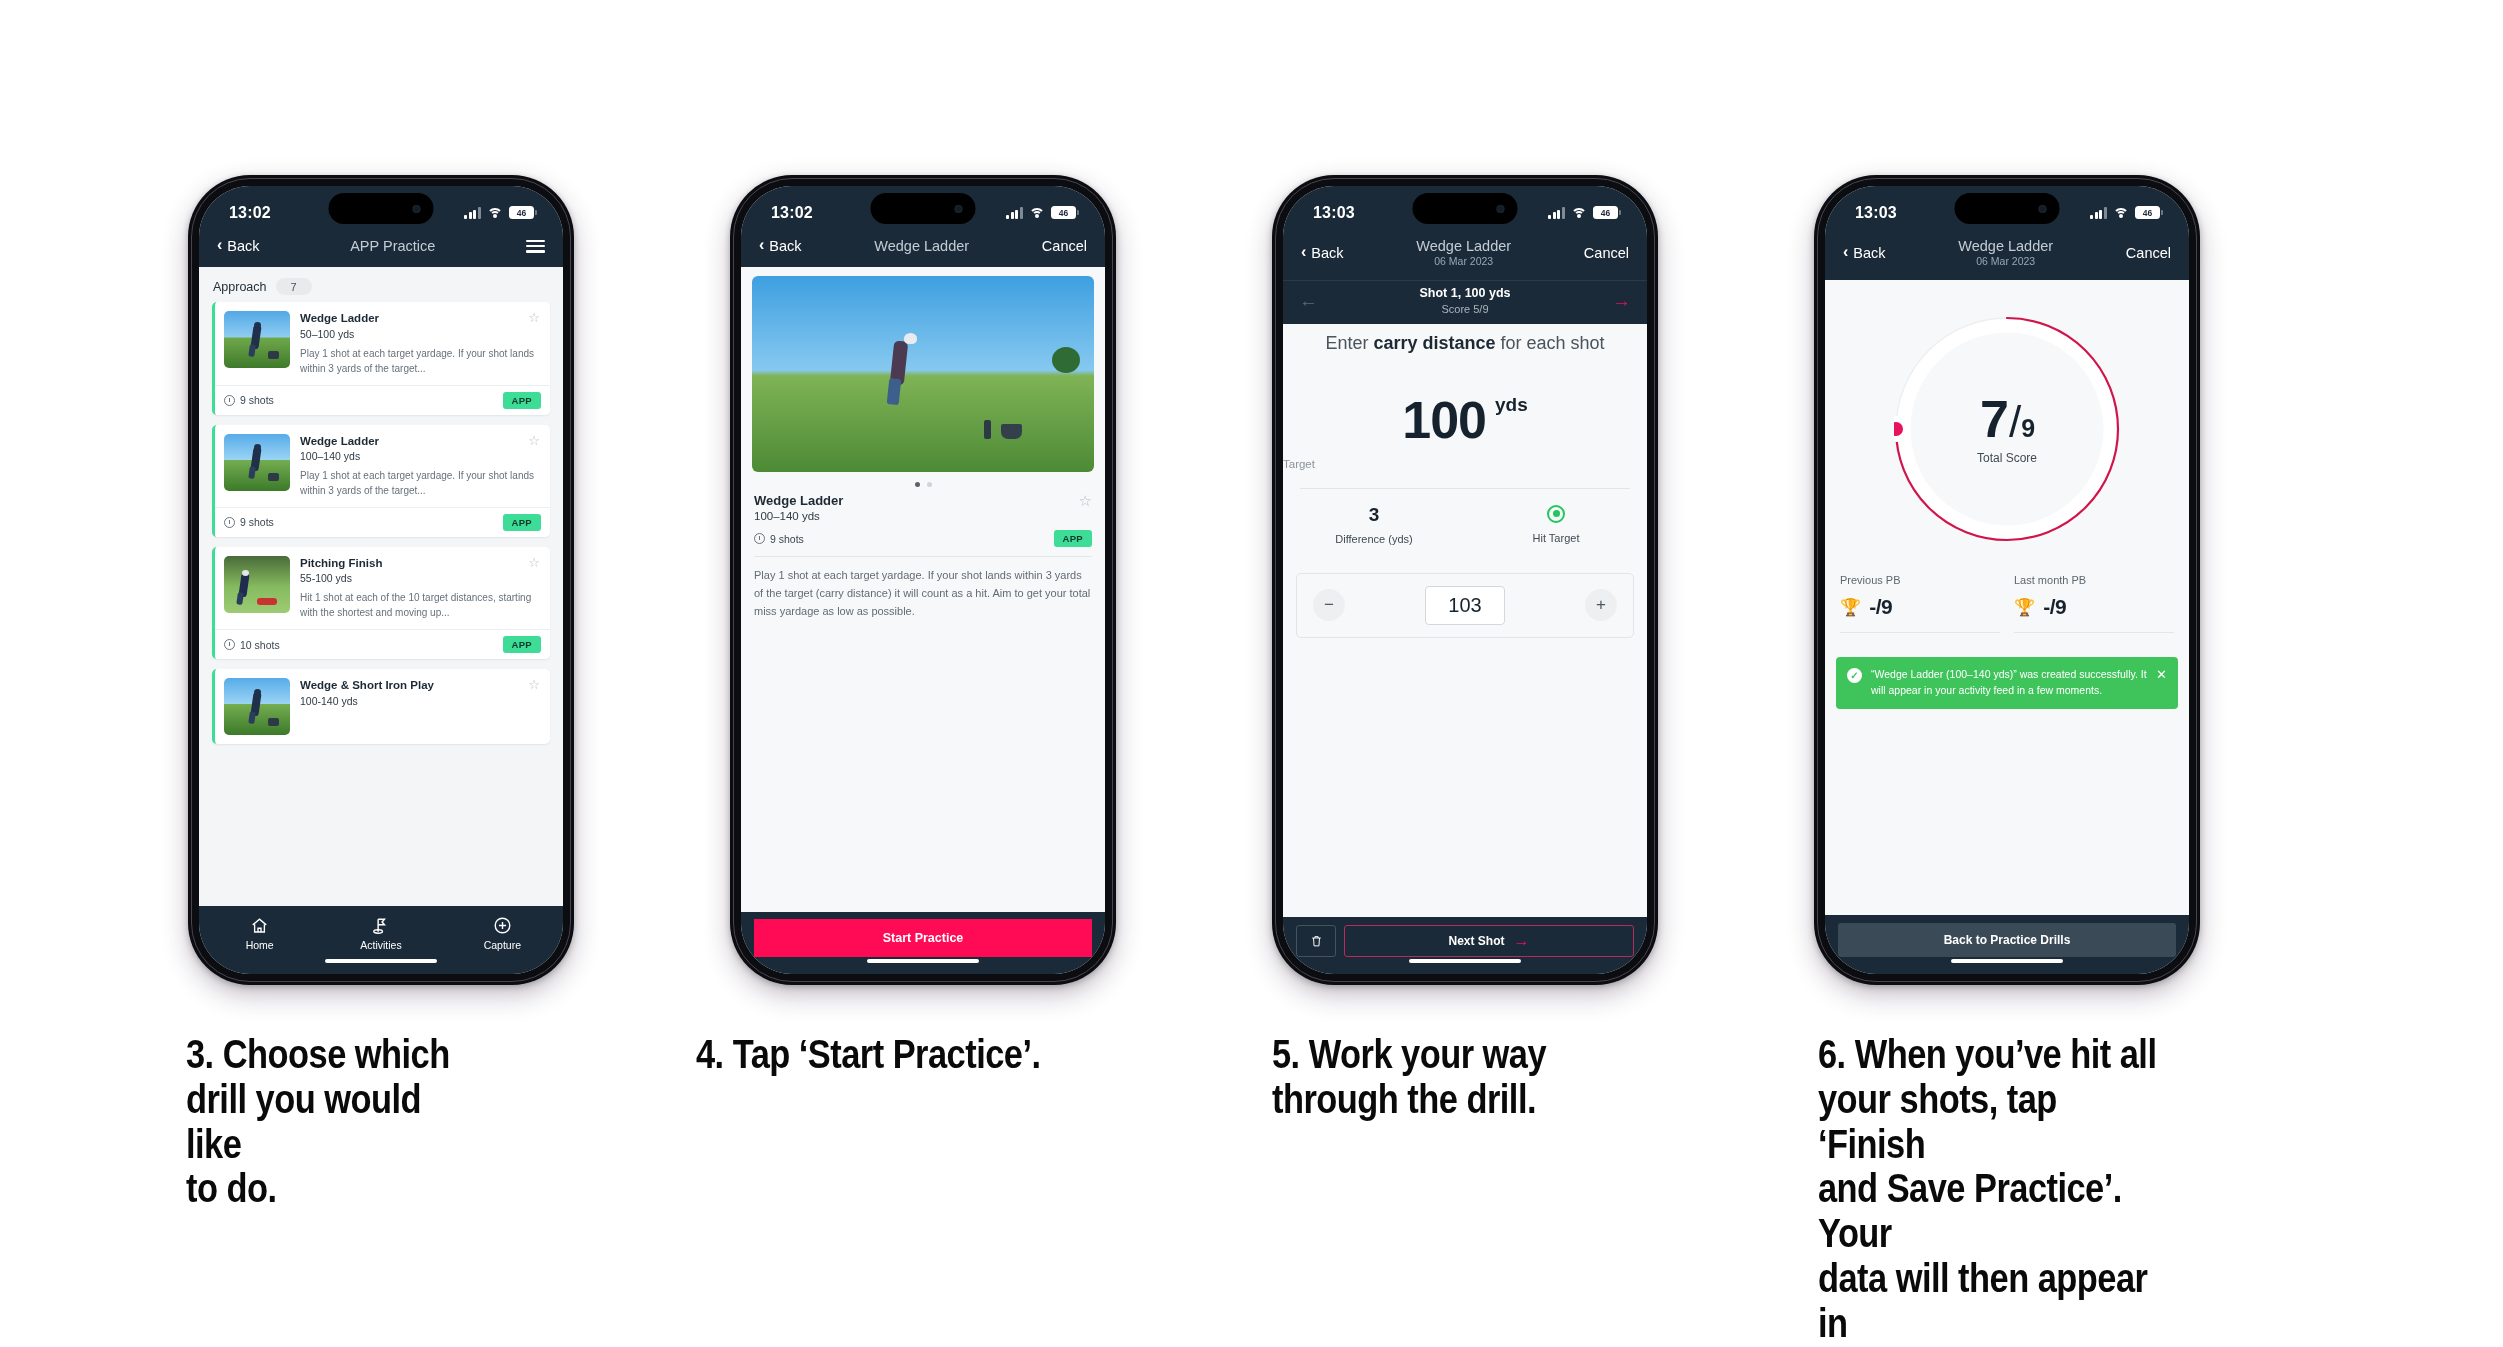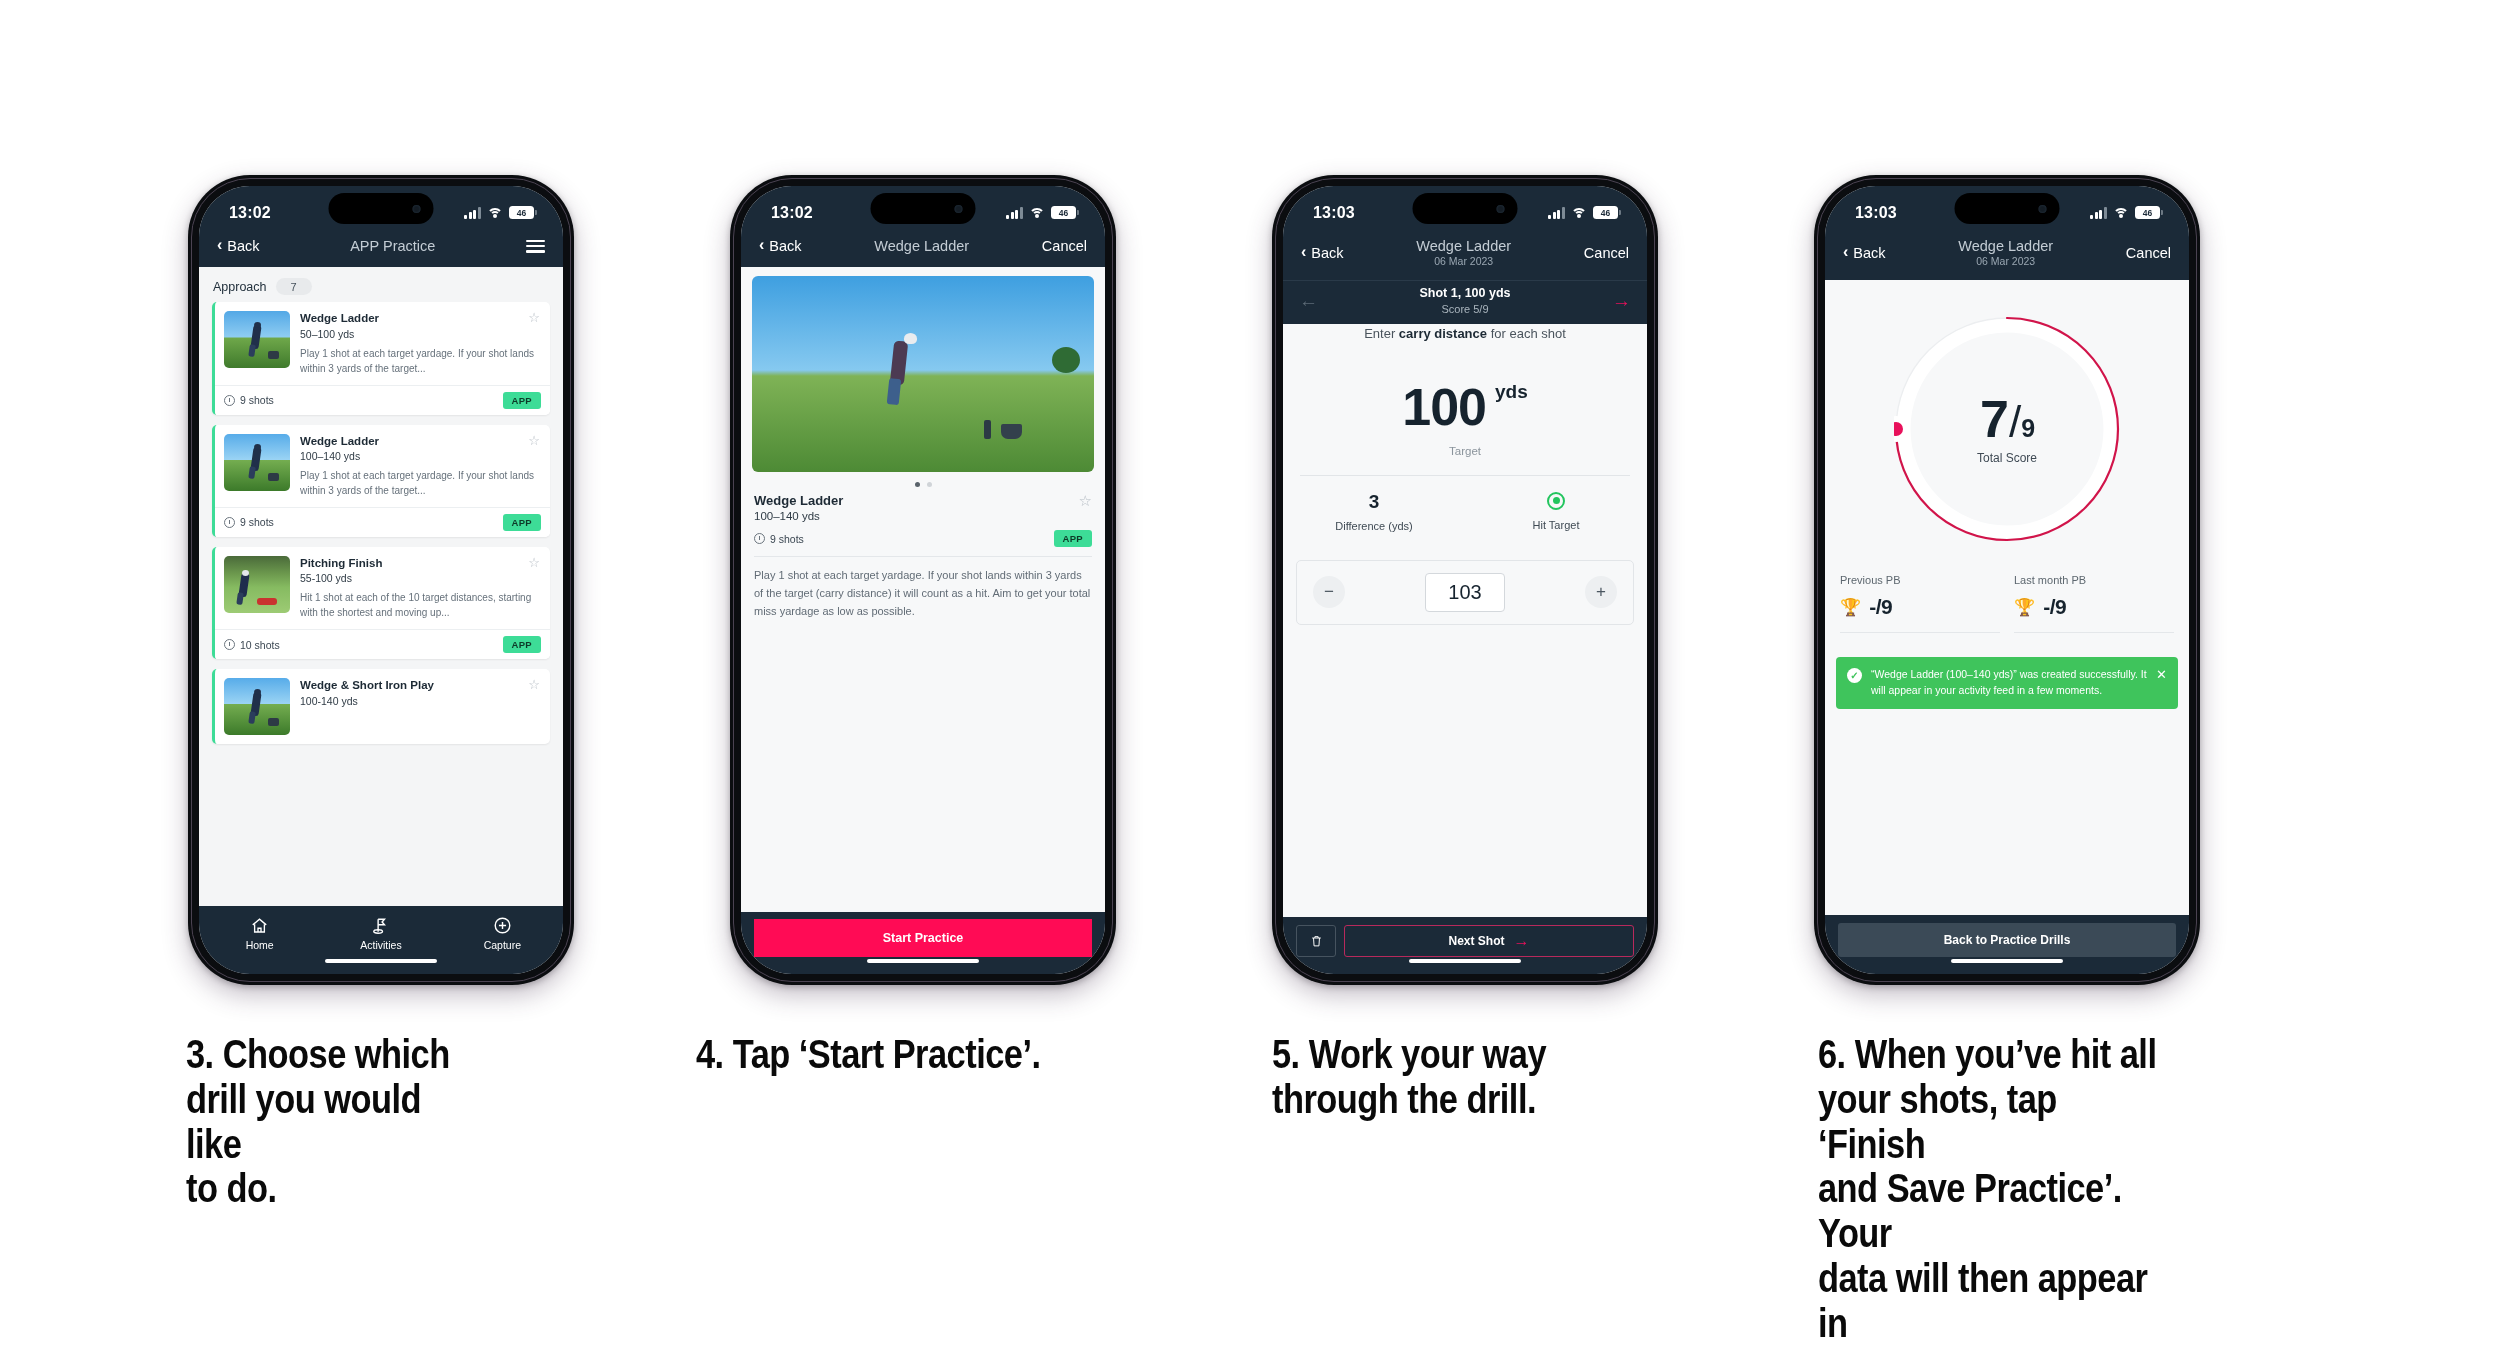--- a/index.html
+++ b/index.html
@@ -150,26 +150,26 @@
   .p2title{font-size:13px;font-weight:700;color:#1d2a35}
   .p2sub{font-size:11.5px;color:#2f3b45;margin-top:2px}
   .p2meta{display:flex;align-items:center;justify-content:space-between;margin-top:8px;padding-bottom:9px;
     border-bottom:1px solid #e4e7ea}
   .p2desc{font-size:11px;color:#626c76;line-height:1.62;padding:10px 13px 0}
   .cta{margin:0;background:#ff0b55;color:#fff;font-size:12.5px;font-weight:700;
     text-align:center;padding:12px 0;cursor:pointer}
   .cta-wrap{background:#1b2a38;padding:7px 13px 0}
 
   
-  .p3prompt{text-align:center;font-size:13px;color:#4a545d;padding:2px 0 0}
+  .p3prompt{text-align:center;font-size:18px;color:#4a545d;padding:9px 0 0}
   .p3prompt b{color:#1d2a35}
   .p3big{display:flex;align-items:flex-start;justify-content:center;gap:9px;margin-top:40px}
   .p3big .n{font-size:52px;font-weight:800;color:#16232e;letter-spacing:-1px;line-height:1}
   .p3big .u{font-size:19px;font-weight:700;color:#16232e}
-  .p3target{text-align:center;font-size:11.5px;color:#8b949c;margin-top:12px}
+  .p3target{font-size:11.5px;color:#8b949c;margin-top:12px}
   .p3sep{height:1px;background:#e2e5e8;margin:18px 17px 0}
   .p3stats{display:flex;margin-top:16px}
   .p3stat{flex:1;text-align:center}
   .p3stat .v{font-size:19px;font-weight:800;color:#16232e;line-height:1.1}
   .p3stat .l{font-size:11px;color:#3f4a54;margin-top:7px}
   .dotring{width:18px;height:18px;border-radius:50%;border:2.4px solid #22c55e;margin:0 auto;
     display:flex;align-items:center;justify-content:center}
   .dotring i{width:7px;height:7px;border-radius:50%;background:#22c55e;display:block}
   .stepper{margin:28px 13px 0;border:1px solid #e2e5e8;border-radius:5px;background:#f7f8f9;
     display:flex;align-items:center;justify-content:space-between;padding:12px 16px}

